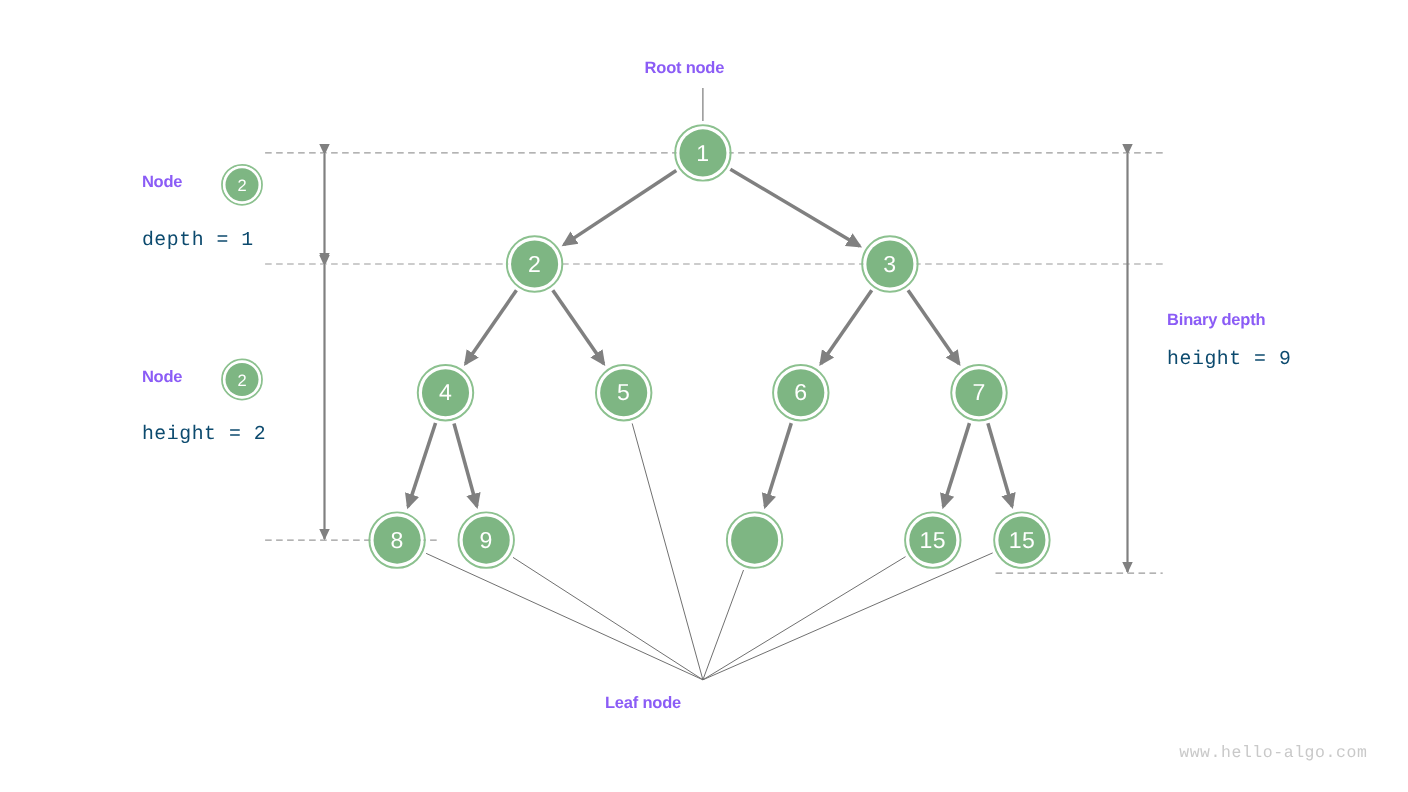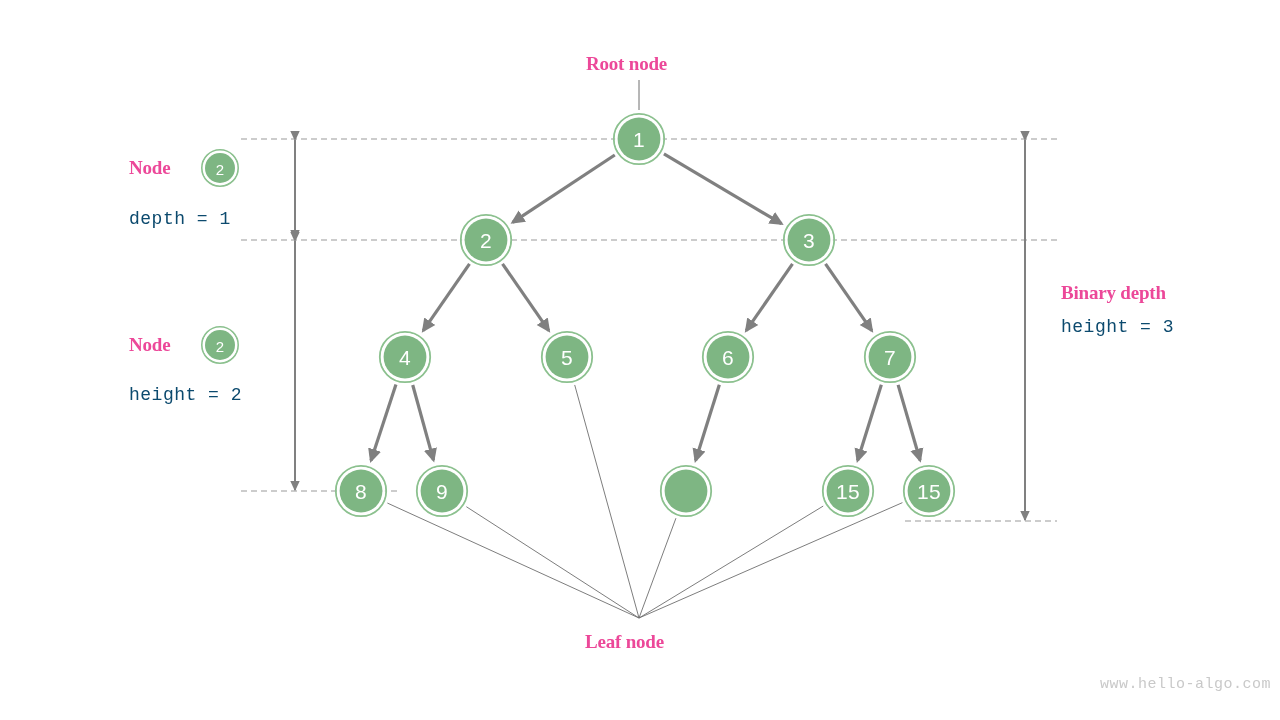--- a/index.html
+++ b/index.html
@@ -40,43 +40,42 @@
   .badge-label {
     position: absolute;
     transform: translate(-50%, -50%);
     color: #ffffff;
     font-family: "Liberation Sans", sans-serif;
     font-size: 15px;
     white-space: nowrap;
   }
   .bold-text {
     position: absolute;
-    font-family: Liberation Serif, serif;
+    font-family: Liberation Sans, sans-serif;
     font-weight: bold;
-    font-size: 19px;
-    color: #ec4899;
+    font-size: 15px;
+    color: #8b5cf6;
     white-space: nowrap;
     letter-spacing: -0.2px;
   }
   .mono-text {
     position: absolute;
     font-family: "Liberation Mono", monospace;
     font-size: 18px;
     color: #0c4a6e;
     white-space: nowrap;
     letter-spacing: 0.5px;
   }
   .watermark {
     position: absolute;
     font-family: "Liberation Mono", monospace;
     font-size: 15px;
     color: #c9c9c9;
     white-space: nowrap;
     letter-spacing: 0.5px;
-    margin-left: 28px;
   }
 </style>
 </head>
 <body>
 
 <div id="stage">
 
   <svg class="layer" viewBox="0 0 1280 720">
     <defs>
       <marker id="arrow-thick" markerWidth="5" markerHeight="5" refX="3.6" refY="2.5" orient="auto" markerUnits="strokeWidth">
@@ -211,25 +210,25 @@
       <div class="node-label" style="left: 890px; top: 358px;">7</div>
       <div class="node-label" style="left: 361px; top: 492px;">8</div>
       <div class="node-label" style="left: 442px; top: 492px;">9</div>
       <div class="node-label" style="left: 718px; top: 492px; margin-top: 32px;">12</div>
       <div class="node-label" style="left: 848px; top: 492px;">15</div>
       <div class="node-label" style="left: 929px; top: 492px;">15</div>
     </div>
 
   <div class="bold-text" style="left:586px; top:53px;">Root node</div>
 
-  <div class="bold-text" style="left:585px; top:631px;">Leaf node</div>
+  <div class="bold-text" style="left:550px; top:631px;">Leaf node</div>
 
   <div class="bold-text" style="left:1061px; top:282px;">Binary depth</div>
 
-  <div class="mono-text" style="left:1061px; top:317px;">height = 3</div>
+  <div class="mono-text" style="left:1061px; top:317px;">height = 9</div>
 
   <div class="bold-text" style="left:129px; top:157px;">Node</div>
 
   <div class="mono-text" style="left:129px; top:209px;">depth = 1</div>
 
   <div class="bold-text" style="left:129px; top:334px;">Node</div>
 
   <div class="mono-text" style="left:129px; top:385px;">height = 2</div>
 
   <div id="badge-text-layer">

